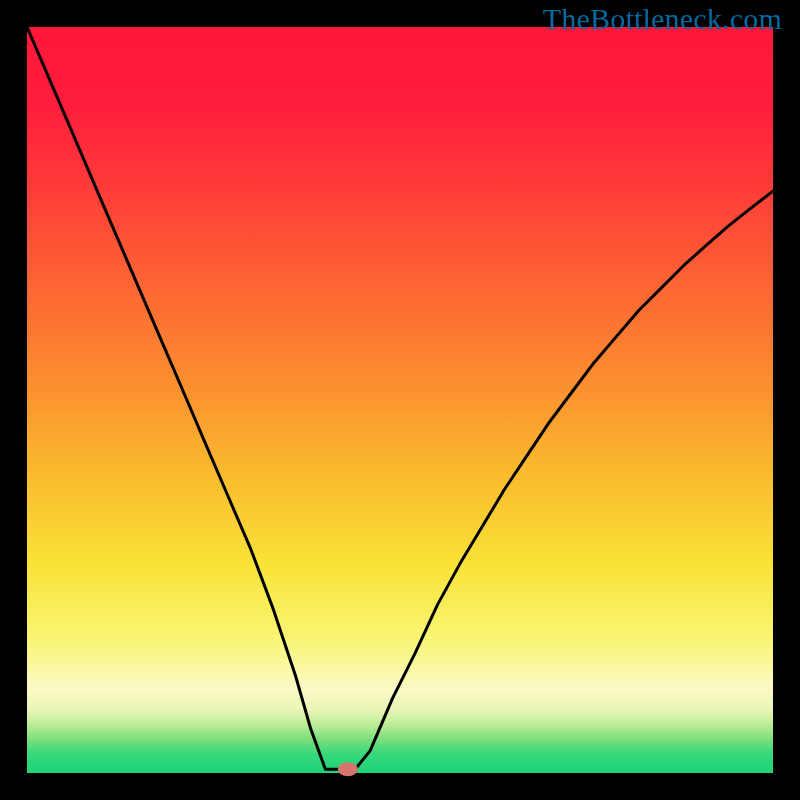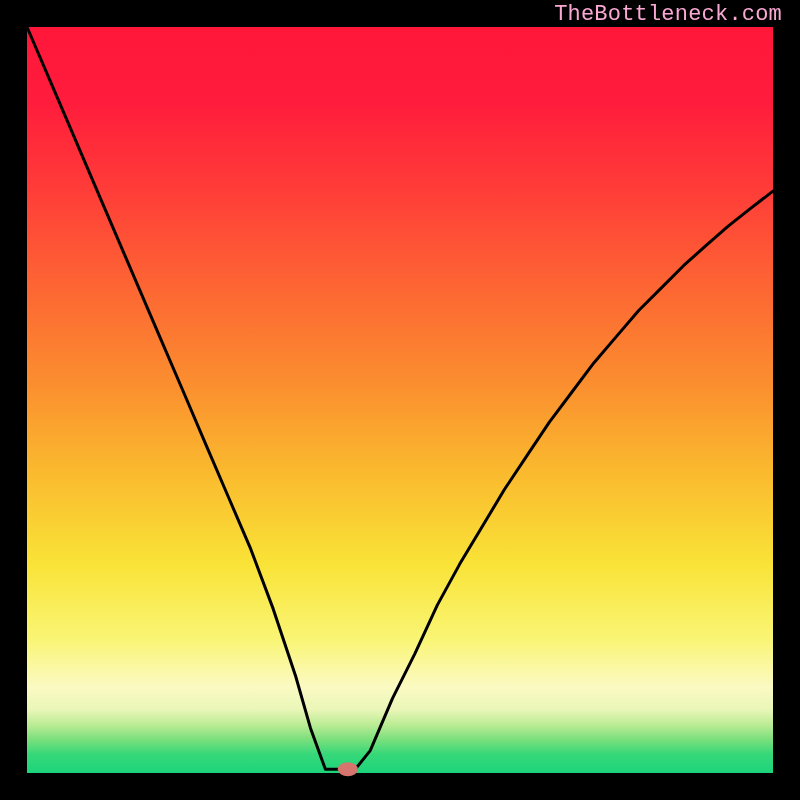--- a/index.html
+++ b/index.html
@@ -15,23 +15,23 @@
     left: 0;
     top: 0;
     width: 800px;
     height: 800px;
     background: #000;
   }
   .attribution {
     position: absolute;
     top: 2px;
     right: 18px;
-    font-family: Liberation Mono, monospace;
-    font-size: 22px;
-    color: #f9a8d4;
+    font-family: Liberation Serif, serif;
+    font-size: 30px;
+    color: #0369a1;
     letter-spacing: 0.2px;
   }
   svg {
     position: absolute;
     left: 0;
     top: 0;
   }
 </style>
 </head>
 <body>

